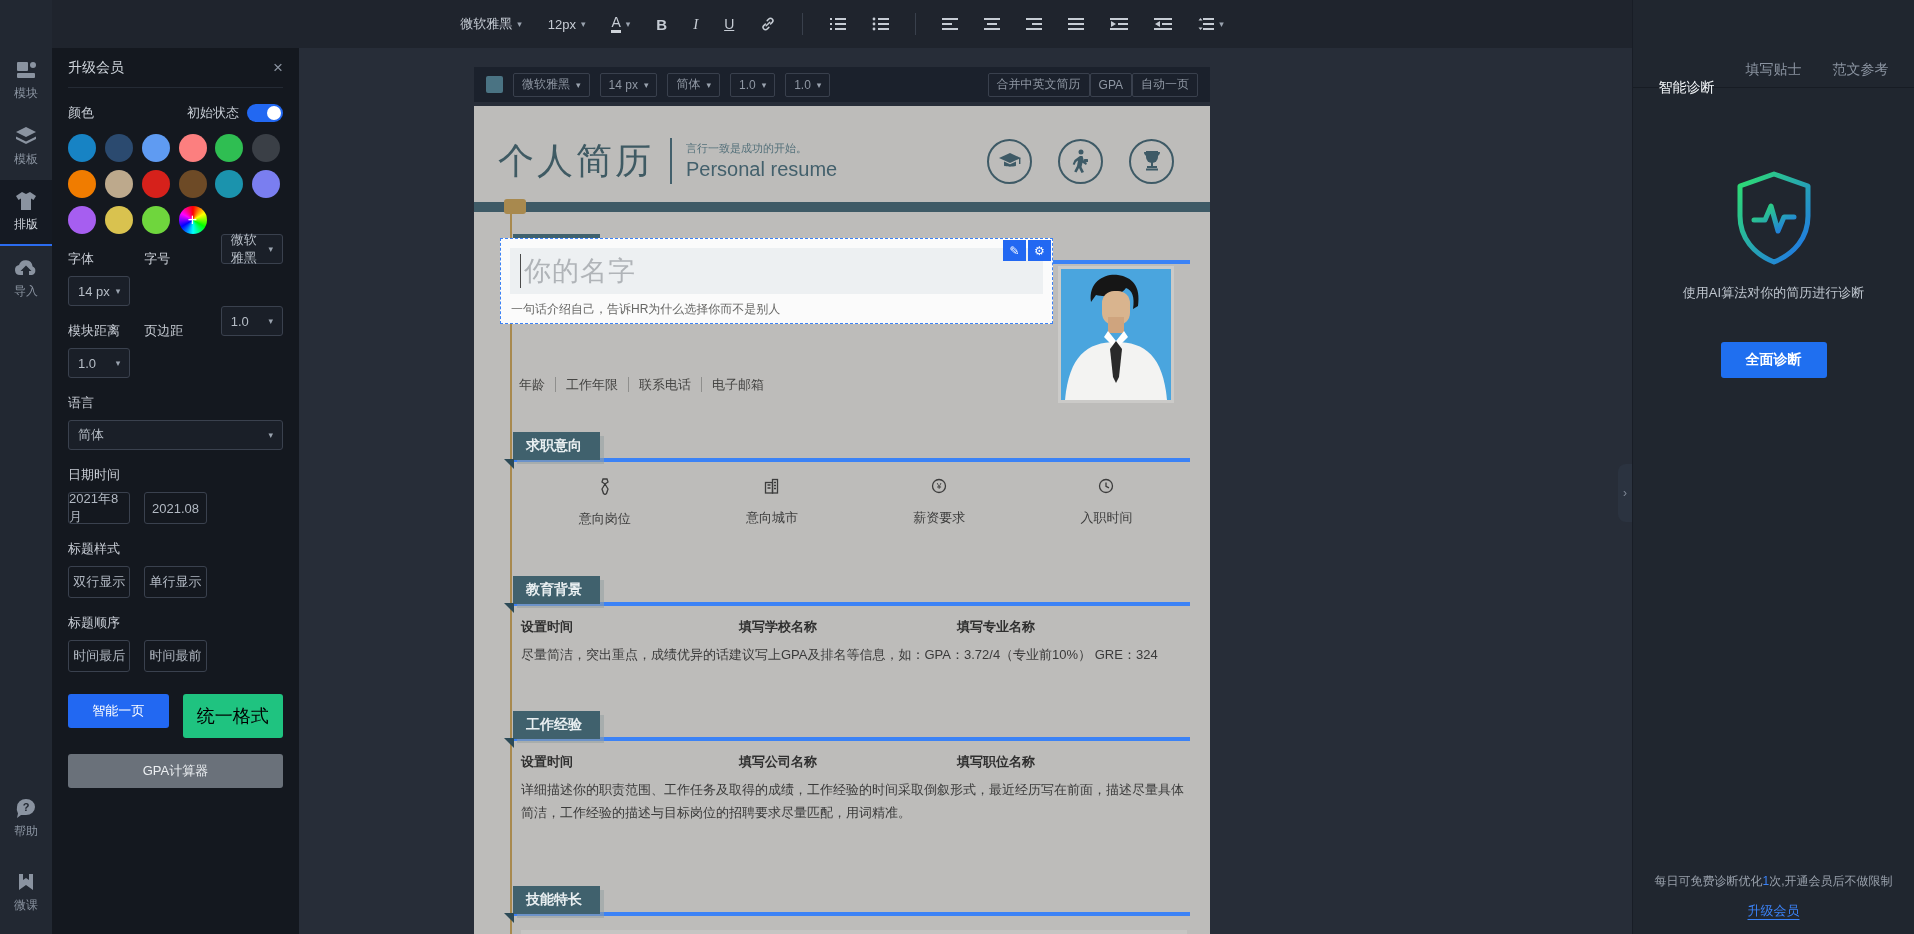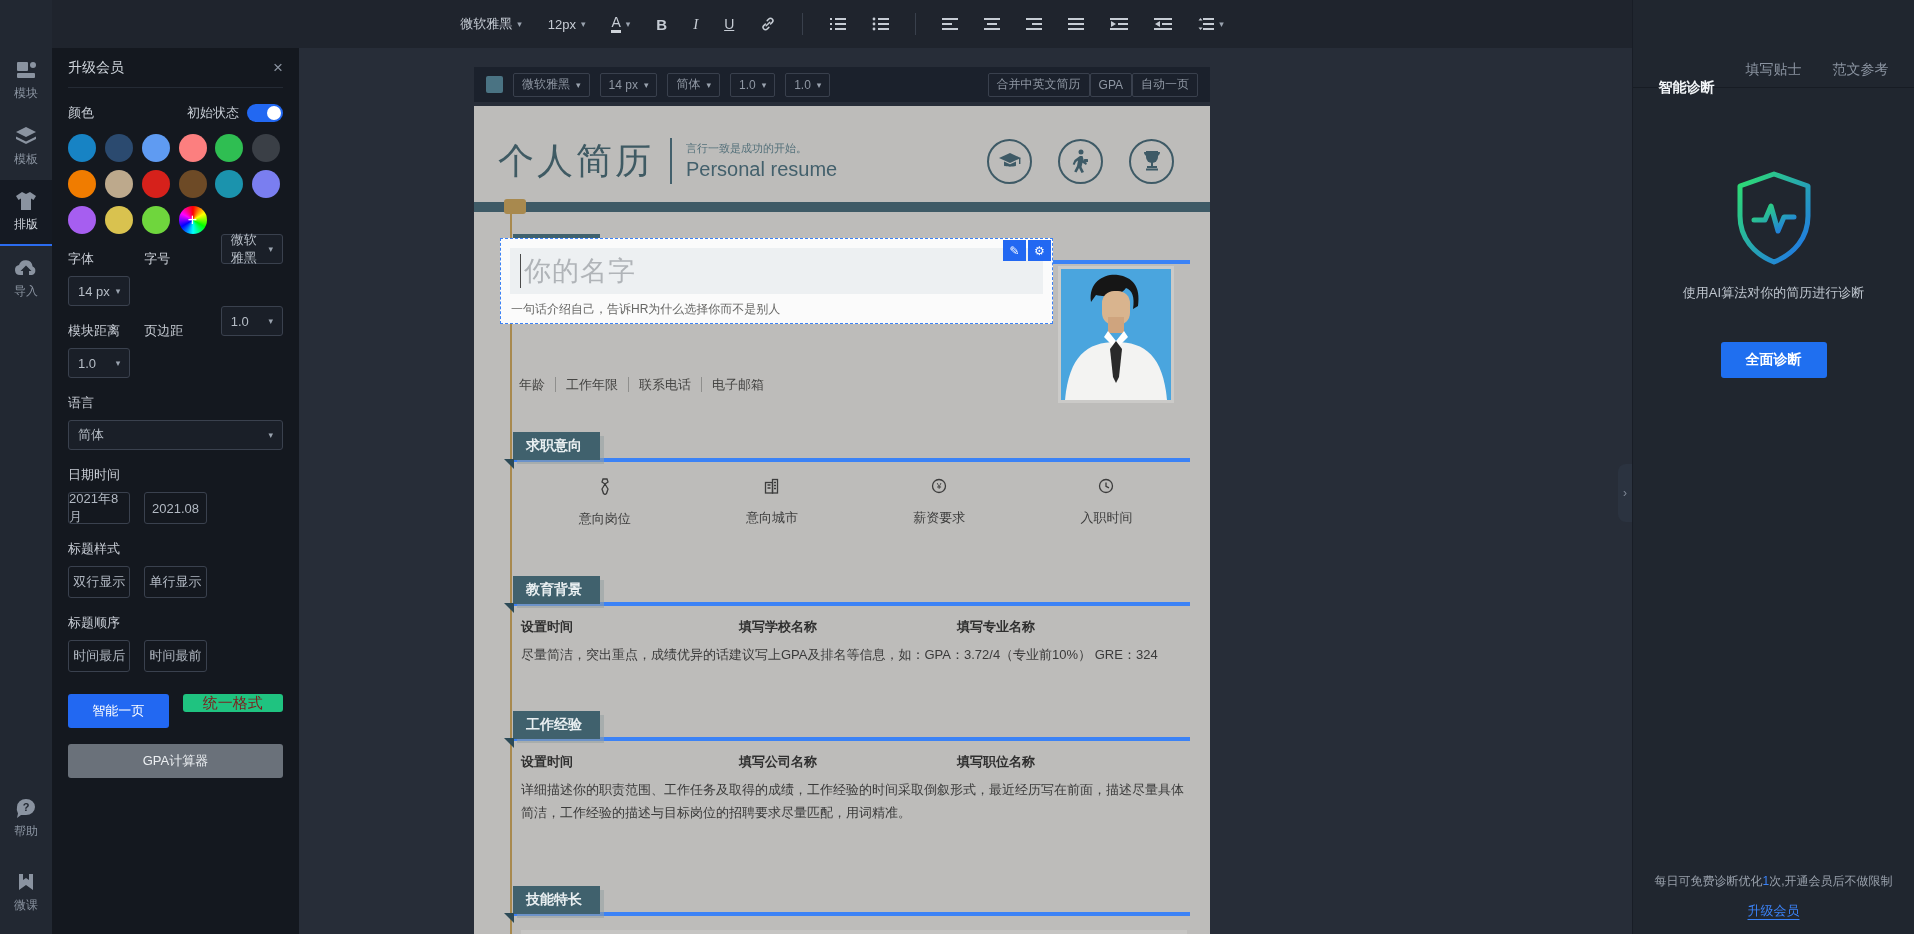--- a/index.html
+++ b/index.html
@@ -47,22 +47,22 @@
   .grid2 { display:grid; grid-template-columns:1fr 1fr 1fr; gap:0 14px; }
   .f-lbl { font-size:13px; margin:16px 0 8px; color:#c9ced6; }
   .sel { display:flex; align-items:center; justify-content:space-between; border:1px solid #3a414e;
     background:#1a1f28; border-radius:3px; height:30px; padding:0 9px; font-size:13px; color:#b6bdc6; cursor:pointer;}
   .sel .tb-caret { margin-left:6px; }
   .opt-btn { border:1px solid #3a414e; background:transparent; border-radius:3px; height:32px;
     display:flex; align-items:center; justify-content:center; font-size:13px; color:#b2b9c3; cursor:pointer;}
   .action-row { display:grid; grid-template-columns:1fr 1fr; gap:0 14px; margin-top:22px; }
   .btn-blue { background:#2268f2; color:#fff; border-radius:3px; height:34px; display:flex;
     align-items:center; justify-content:center; font-size:13px; cursor:pointer; }
-  .btn-green { background:#1fc380; color:#7f1d1d; border-radius:3px; height:18px; display:flex;
-    align-items:center; justify-content:center; font-size:15px; cursor:pointer; }
+  .btn-green { background:#1fc380; color:#000000; border-radius:3px; height:44px; display:flex;
+    align-items:center; justify-content:center; font-size:18px; cursor:pointer; }
   .btn-gray { background:#6a717a; color:#eceff2; border-radius:3px; height:34px; display:flex;
     align-items:center; justify-content:center; font-size:13px; margin-top:16px; cursor:pointer; }
 
   
   #canvas { position:absolute; left:299px; top:48px; width:1333px; height:886px;
     background:#272d38; overflow:hidden; }
   #doc-toolbar { position:absolute; left:175px; top:19px; width:736px; height:35px;
     background:#1b212c; display:flex; align-items:center; padding:0 12px; gap:10px;
     font-size:12px; color:#8f97a3; }
   .dt-swatch { width:17px; height:17px; background:#4a7383; border-radius:2px; cursor:pointer;}
@@ -129,21 +129,21 @@
   .collapse-tab { position:absolute; right:0; top:416px; width:14px; height:58px;
     background:#2b3340; border-radius:8px 0 0 8px; display:flex; align-items:center;
     justify-content:center; color:#7e8795; font-size:12px; cursor:pointer; }
 
   
   #rpanel { position:absolute; right:0; top:0; width:282px; height:934px; background:#20262f;
     border-left:1px solid #181d26; display:flex; flex-direction:column; }
   .r-tabs { margin-top:52px; height:36px; display:flex; align-items:center;
     justify-content:space-around; padding:0 10px; border-bottom:1px solid #171c24; }
   .r-tab { font-size:14px; color:#8a93a0; cursor:pointer; }
-  .r-tab.active { color:#f2f5f8; font-weight:bold;margin-top:36px; }
+  .r-tab.active { color:#f2f5f8; font-weight:normal;margin-top:36px; }
   .r-body { display:flex; flex-direction:column; align-items:center; }
   .r-shield { margin-top:82px; }
   .r-caption { margin-top:18px; font-size:13px; color:#bfc6cf; }
   .r-diag { margin-top:40px; width:106px; height:36px; background:#1f6ff0; color:#fff;
     border-radius:3px; display:flex; align-items:center; justify-content:center;
     font-size:14px; font-weight:bold; cursor:pointer; }
   .r-footer { margin-top:auto; margin-bottom:14px; display:flex; flex-direction:column;
     align-items:center; gap:12px; }
   .r-quota { font-size:12px; color:#98a0ab; }
   .r-quota b { color:#3b82f6; font-weight:normal; }

